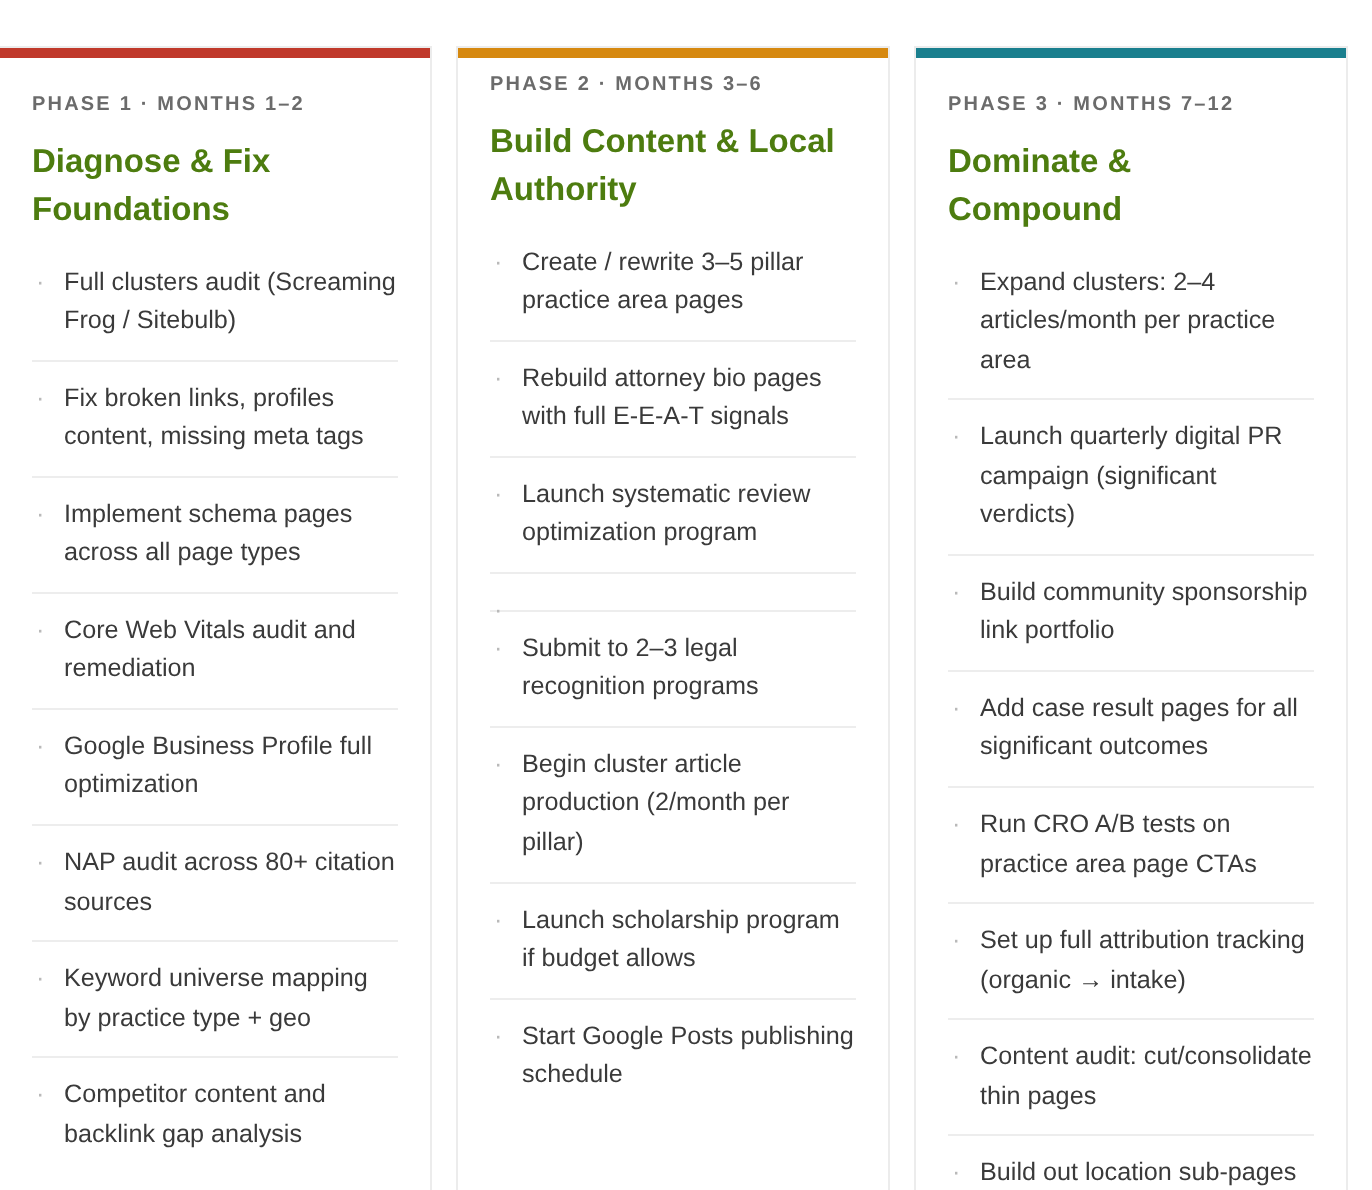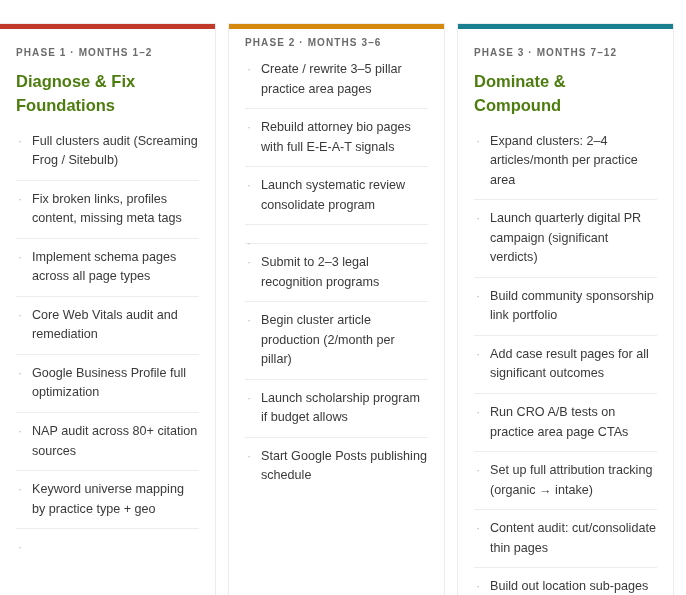--- a/index.html
+++ b/index.html
@@ -104,30 +104,31 @@
     <div class="phase-kicker">PHASE 1 · MONTHS 1–2</div>
     <div class="phase-title">Diagnose &amp; Fix Foundations</div>
     <ul class="items">
       <li><span class="bullet">·</span><span>Full clusters audit (Screaming Frog / Sitebulb)</span></li>
       <li><span class="bullet">·</span><span>Fix broken links, profiles content, missing meta tags</span></li>
       <li><span class="bullet">·</span><span>Implement schema pages across all page types</span></li>
       <li><span class="bullet">·</span><span>Core Web Vitals audit and remediation</span></li>
       <li><span class="bullet">·</span><span>Google Business Profile full optimization</span></li>
       <li><span class="bullet">·</span><span>NAP audit across 80+ citation sources</span></li>
       <li><span class="bullet">·</span><span>Keyword universe mapping by practice type + geo</span></li>
-      <li><span class="bullet">·</span></li>
+      <li><span class="bullet">·</span><span>Competitor content and backlink gap analysis</span></li>
     </ul>
   </div>
 
   <div class="phase-card p2" style="border-top-color: rgb(214, 137, 16);">
     <div class="phase-kicker">PHASE 2 · MONTHS 3–6</div>
+    <div class="phase-title">Build Content &amp; Local Authority</div>
     <ul class="items">
       <li><span class="bullet">·</span><span>Create / rewrite 3–5 pillar practice area pages</span></li>
       <li><span class="bullet">·</span><span>Rebuild attorney bio pages with full E-E-A-T signals</span></li>
-      <li><span class="bullet">·</span><span>Launch systematic review consolidate program</span></li>
+      <li><span class="bullet">·</span><span>Launch systematic review optimization program</span></li>
       <li><span class="bullet">·</span></li>
       <li><span class="bullet">·</span><span>Submit to 2–3 legal recognition programs</span></li>
       <li><span class="bullet">·</span><span>Begin cluster article production (2/month per pillar)</span></li>
       <li><span class="bullet">·</span><span>Launch scholarship program if budget allows</span></li>
       <li><span class="bullet">·</span><span>Start Google Posts publishing schedule</span></li>
     </ul>
   </div>
 
   <div class="phase-card p3" style="border-top-color: rgb(26, 127, 142);">
     <div class="phase-kicker">PHASE 3 · MONTHS 7–12</div>

